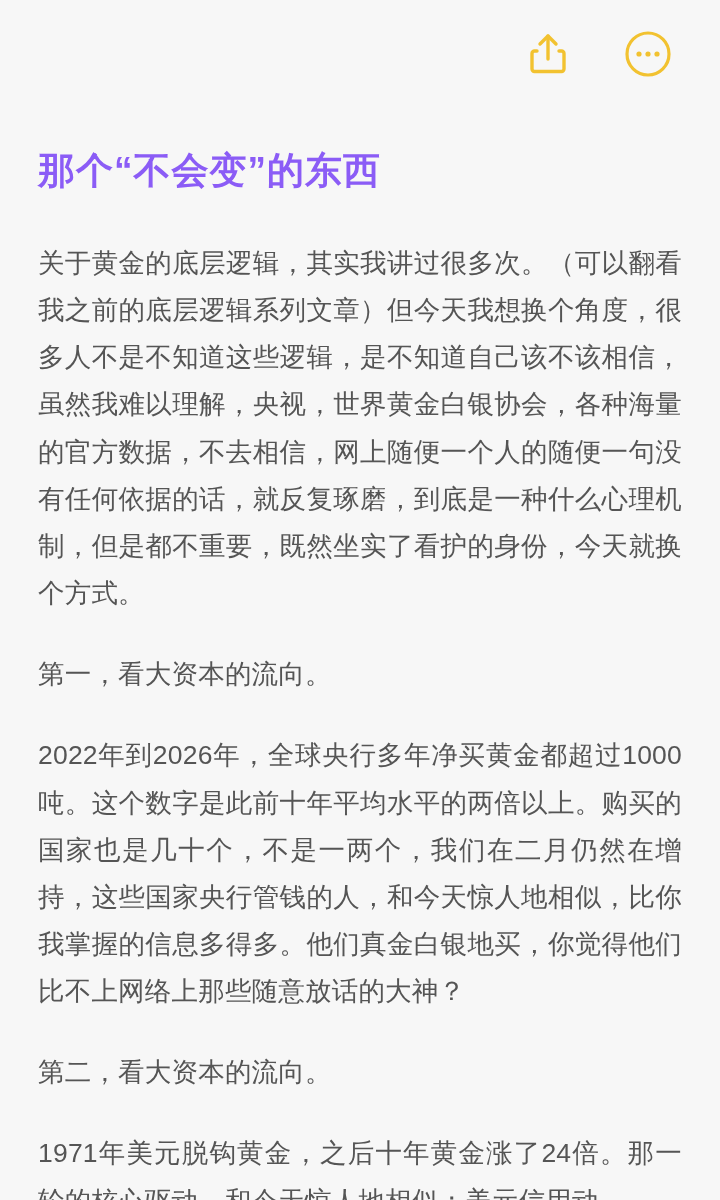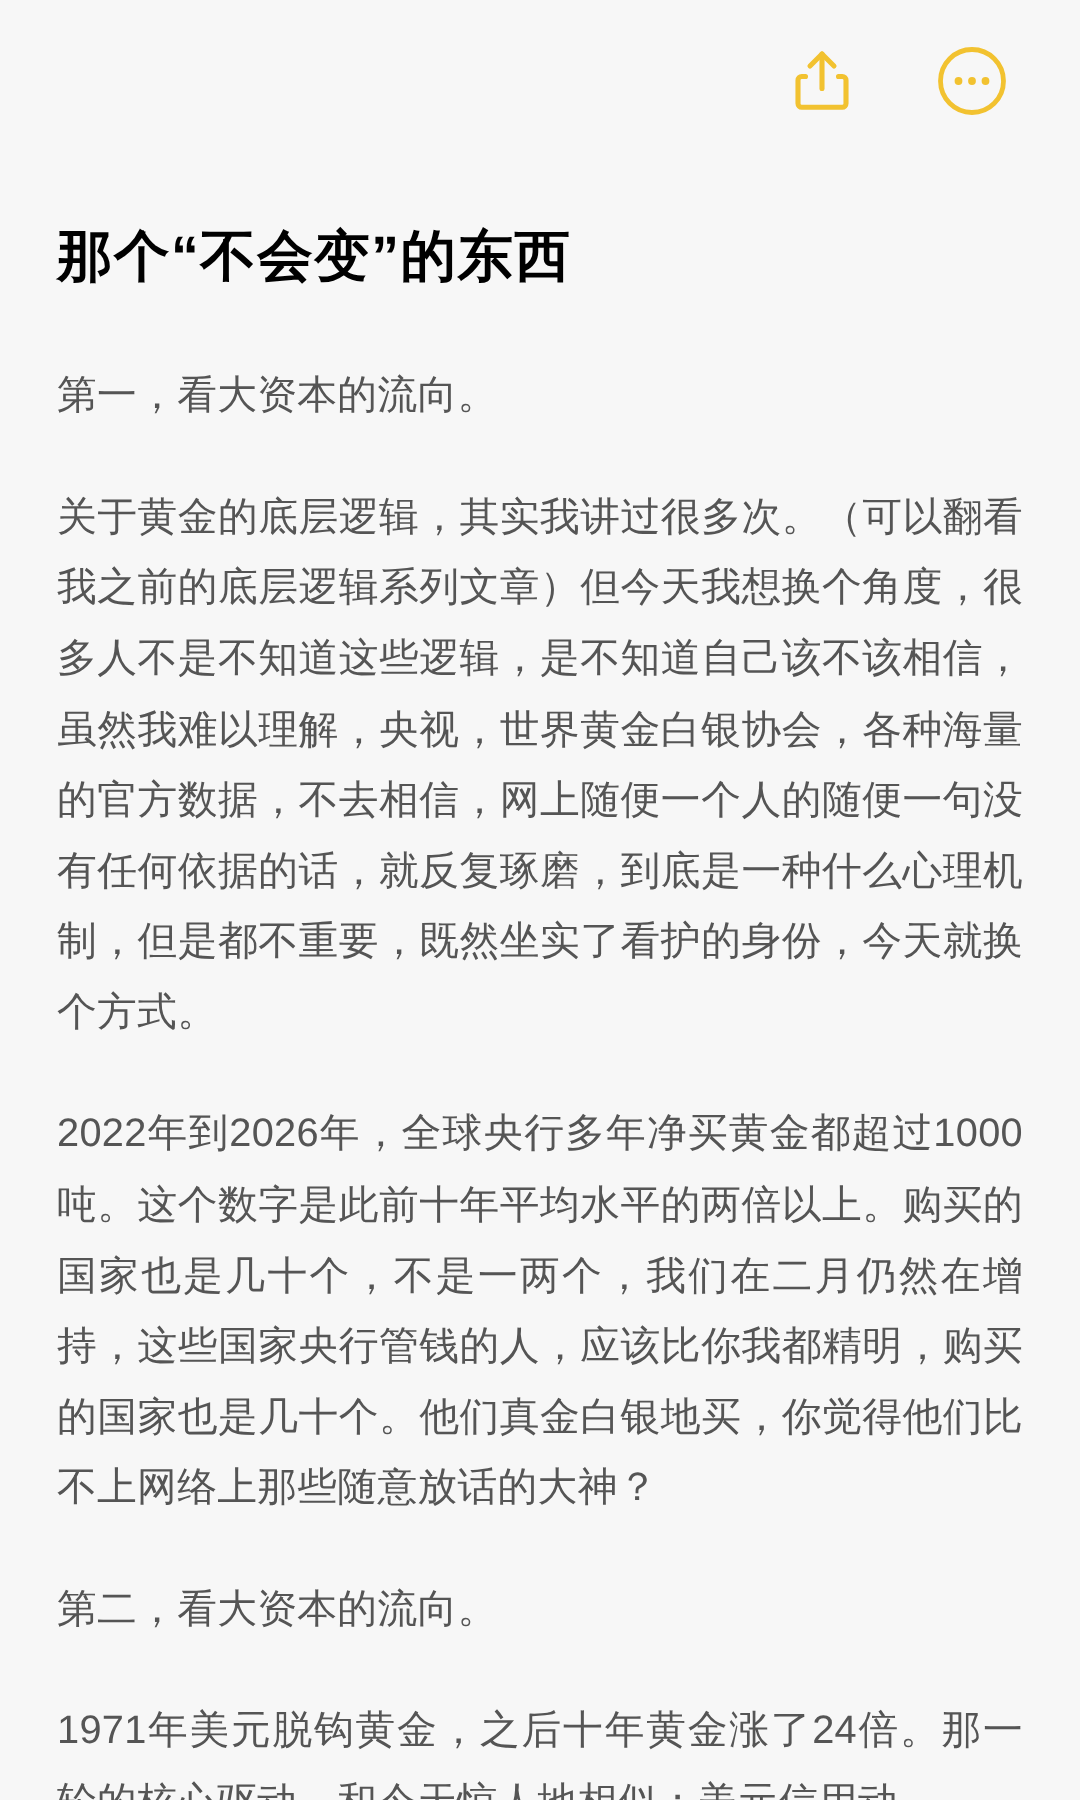--- a/index.html
+++ b/index.html
@@ -42,21 +42,21 @@
   }
   .icon-btn svg { display: block; }
 
   
   .article {
     padding: 0 38px 60px 38px;
   }
   .title {
     font-size: 37px;
     font-weight: bold;
-    color: #000000;
+    color: #8b5cf6;
     letter-spacing: 1px;
     line-height: 1.35;
     margin: 38px 0 44px 0;
   }
   .para {
     font-size: 26.5px;
     line-height: 1.78;
     color: #555555;
     margin: 0 0 34px 0;
     text-align: justify;
@@ -88,20 +88,20 @@
           <circle cx="23" cy="23" r="2.6" fill="#f2c230"></circle>
           <circle cx="32" cy="23" r="2.6" fill="#f2c230"></circle>
         </svg>
       </span>
     </div>
   </div>
 
   <div class="article">
     <h1 class="title">那个“不会变”的东西</h1>
 
+    <p class="para">关于黄金的底层逻辑，其实我讲过很多次。（可以翻看我之前的底层逻辑系列文章）但今天我想换个角度，很多人不是不知道这些逻辑，是不知道自己该不该相信，虽然我难以理解，央视，世界黄金白银协会，各种海量的官方数据，不去相信，网上随便一个人的随便一句没有任何依据的话，就反复琢磨，到底是一种什么心理机制，但是都不重要，既然坐实了看护的身份，今天就换个方式。</p>
     <p class="para">第一，看大资本的流向。</p>
-    <p class="para">关于黄金的底层逻辑，其实我讲过很多次。（可以翻看我之前的底层逻辑系列文章）但今天我想换个角度，很多人不是不知道这些逻辑，是不知道自己该不该相信，虽然我难以理解，央视，世界黄金白银协会，各种海量的官方数据，不去相信，网上随便一个人的随便一句没有任何依据的话，就反复琢磨，到底是一种什么心理机制，但是都不重要，既然坐实了看护的身份，今天就换个方式。</p>
-    <p class="para">2022年到2026年，全球央行多年净买黄金都超过1000吨。这个数字是此前十年平均水平的两倍以上。购买的国家也是几十个，不是一两个，我们在二月仍然在增持，这些国家央行管钱的人，应该比你我都精明，购买的国家也是几十个。他们真金白银地买，你觉得他们比不上网络上那些随意放话的大神？</p>
+    <p class="para">2022年到2026年，全球央行多年净买黄金都超过1000吨。这个数字是此前十年平均水平的两倍以上。购买的国家也是几十个，不是一两个，我们在二月仍然在增持，这些国家央行管钱的人，和今天惊人地相似，比你我掌握的信息多得多。他们真金白银地买，你觉得他们比不上网络上那些随意放话的大神？</p>
     <p class="para">第二，看大资本的流向。</p>
     <p class="para">1971年美元脱钩黄金，之后十年黄金涨了24倍。那一轮的核心驱动，和今天惊人地相似：美元信用动</p>
   </div>
 
 </div>
 
 </body></html>

